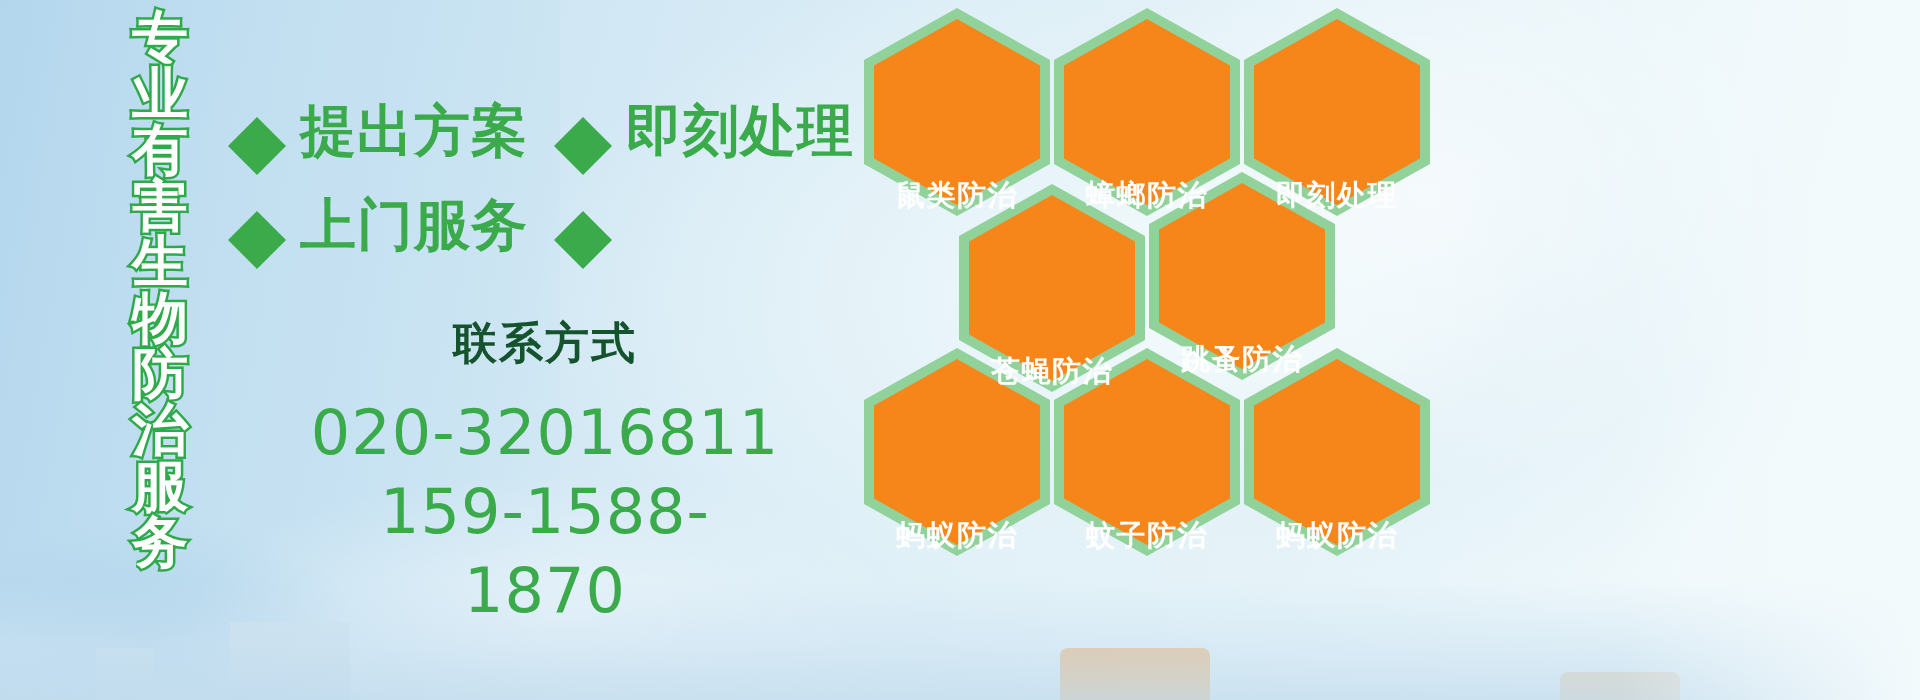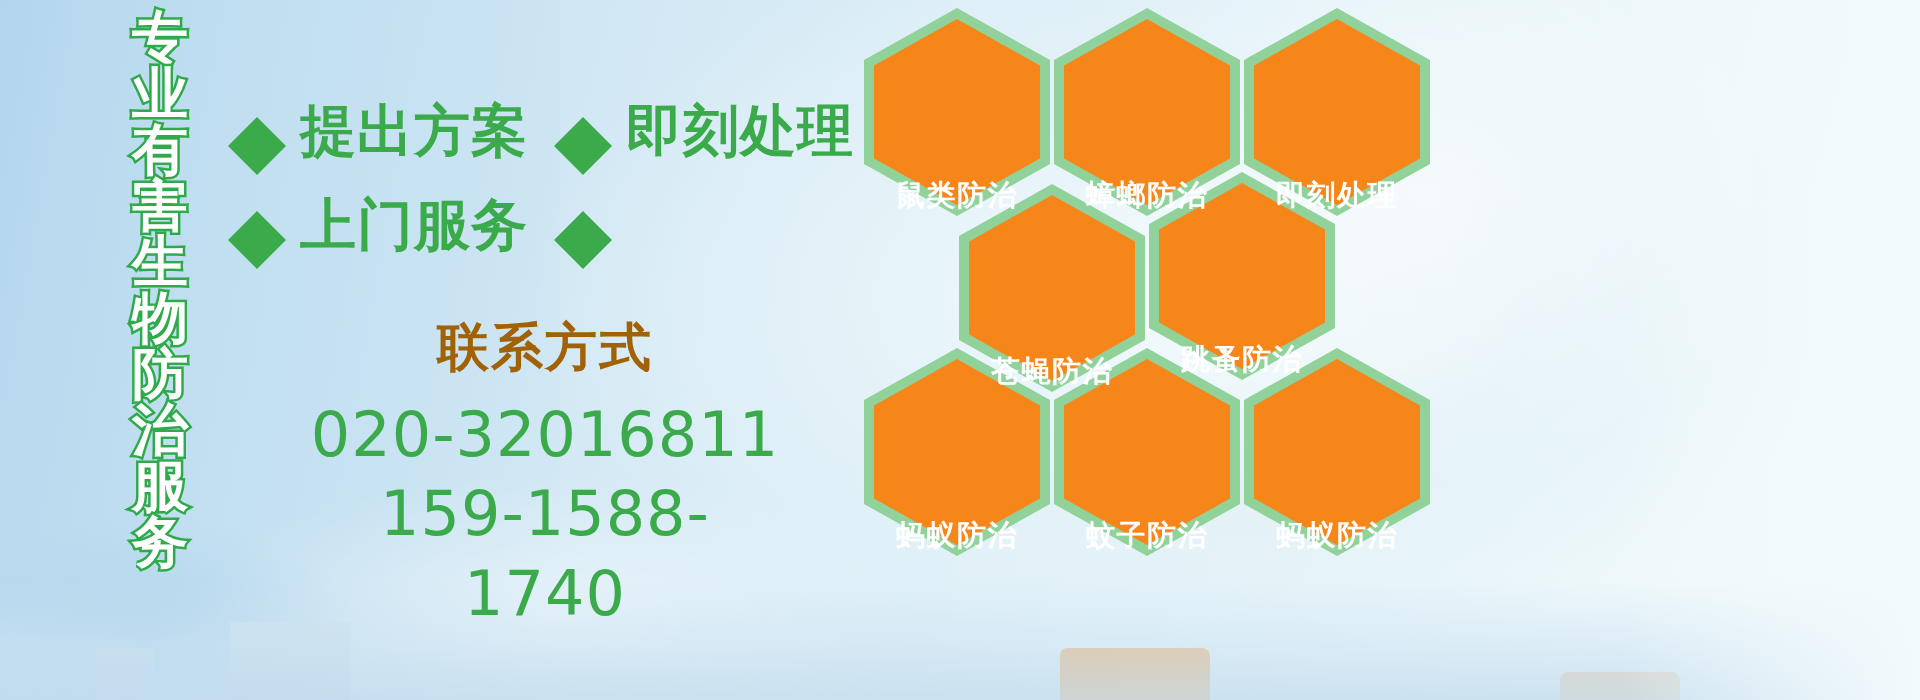--- a/index.html
+++ b/index.html
@@ -113,35 +113,35 @@
   }
   .feat-gap { width:26px; }
 
   
   #contact {
     position:absolute; left:300px; top:318px;
     width:490px;
     text-align:center;
   }
   #contact .c-title {
-    font-size:52px;
-    font-weight:bold;
-    color:#a16207;
+    font-size:44px;
+    font-weight:bold;
+    color:#14532d;
     letter-spacing:2px;
     line-height:1.15;
   }
   #contact .c-phone {
     font-size:62px;
     color:#3aaa4b;
     letter-spacing:1px;
     line-height:1.28;
     font-weight:normal;
     font-family:"DejaVu Sans", sans-serif;
   }
-  #contact .c-phone.first { margin-top:17px; }
+  #contact .c-phone.first { margin-top:24px; }
 
   
   #hexgrid {
     position:absolute; left:864px; top:0px;
     width:580px; height:560px;
   }
   .hex {
     position:absolute;
     width:186px; height:208px;
     display:flex; align-items:flex-end; justify-content:center;
@@ -217,21 +217,21 @@
       <span class="feat-gap"></span>
       <div class="feat-item">
         <span class="diamond"></span>
       </div>
     </div>
   </div>
 
   <div id="contact">
     <div class="c-title">联系方式</div>
     <div class="c-phone first">020-32016811</div>
-    <div class="c-phone">159-1588-1740</div>
+    <div class="c-phone">159-1588-1870</div>
   </div>
 
   <div id="hexgrid">
 
     <div class="hex" style="left:0px;   top:8px;">
       <span class="shape-outer"></span>
       <span class="shape-inner"></span>
       <span class="hex-label">鼠类防治</span>
     </div>
 

